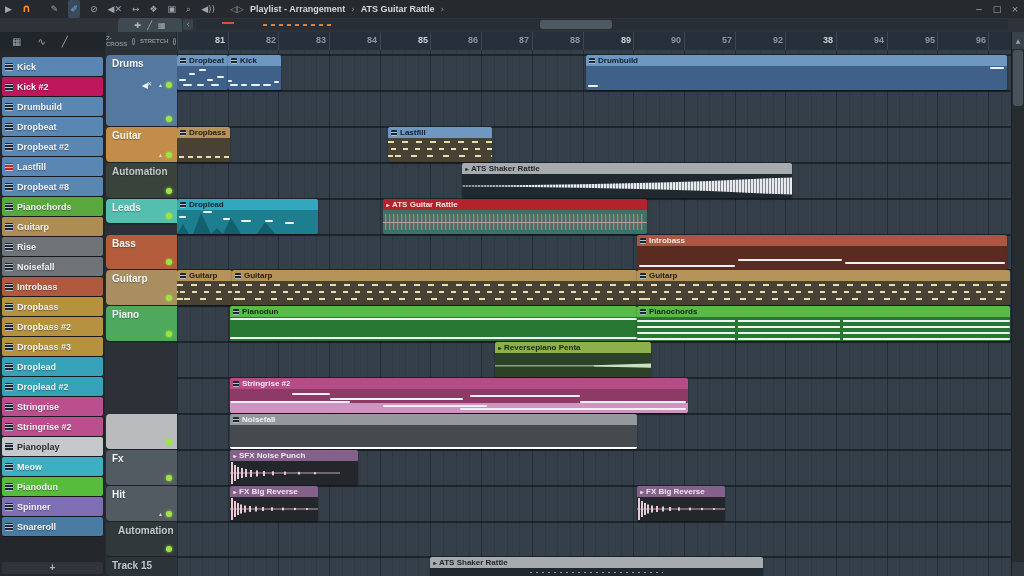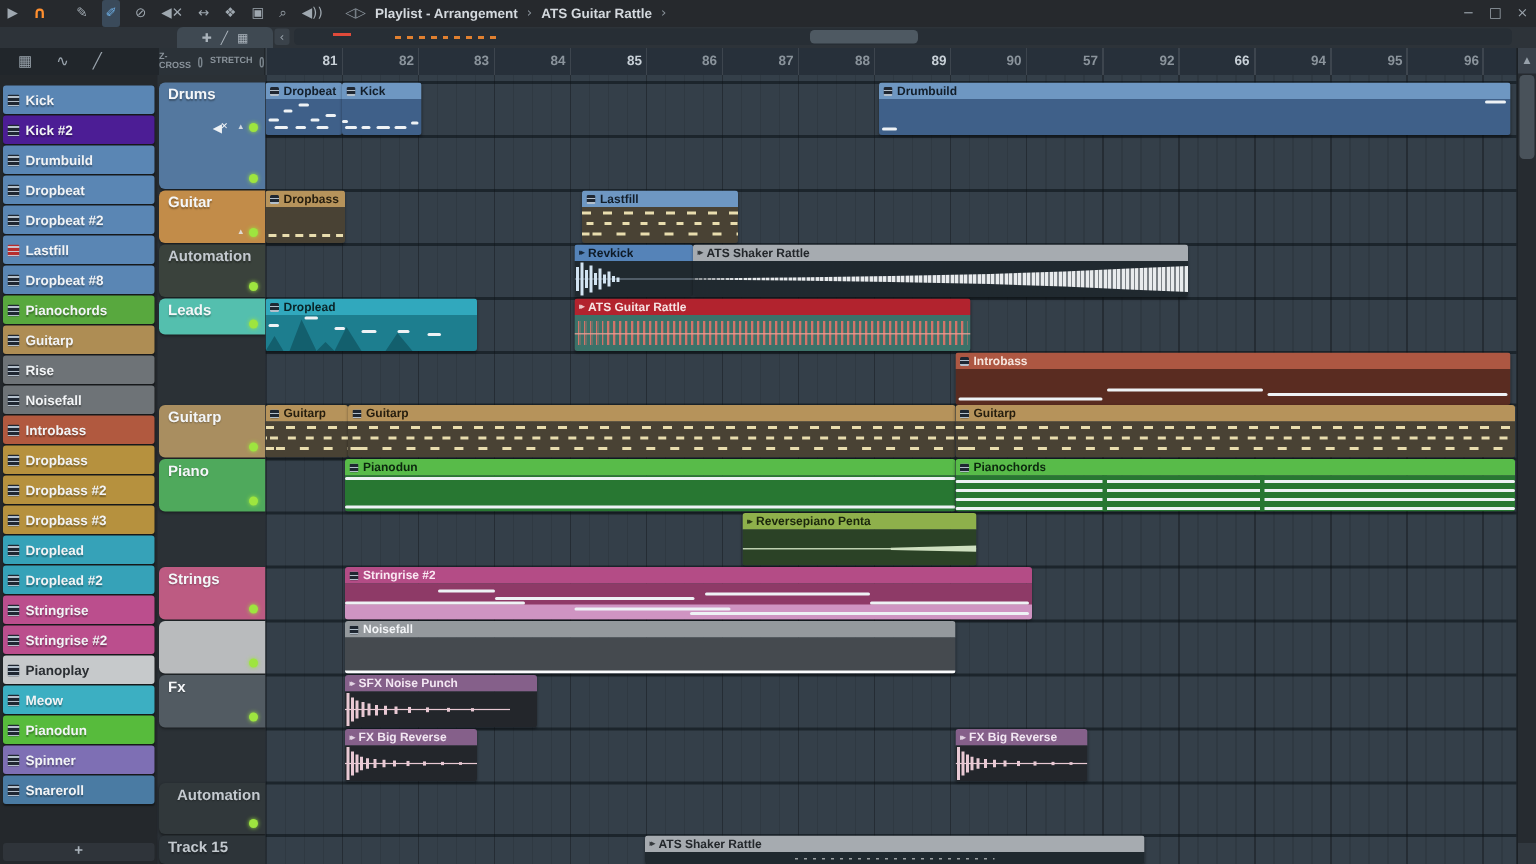--- a/index.html
+++ b/index.html
@@ -201,33 +201,33 @@
       <span style="left:144px">83</span>
       <span style="left:195px">84</span>
       <span class="maj" style="left:246px">85</span>
       <span style="left:296px">86</span>
       <span style="left:347px">87</span>
       <span style="left:398px">88</span>
       <span class="maj" style="left:449px">89</span>
       <span style="left:499px">90</span>
       <span style="left:550px">57</span>
       <span style="left:601px">92</span>
-      <span class="maj" style="left:651px">66</span>
+      <span class="maj" style="left:651px">38</span>
       <span style="left:702px">94</span>
       <span style="left:753px">95</span>
       <span style="left:804px">96</span>
     </div>
   </div>
 
   <div class="ppanel">
     <div class="prow" style="top:7px;background:#5a86b4">
         <span class="pic"></span>
         <span class="plabel">Kick</span>
       </div>
-    <div class="prow" style="top:27px;background:#4c1d95">
+    <div class="prow" style="top:27px;background:#be185d">
         <span class="pic"></span>
         <span class="plabel">Kick #2</span>
       </div>
     <div class="prow" style="top:47px;background:#5a86b4">
         <span class="pic"></span>
         <span class="plabel">Drumbuild</span>
       </div>
     <div class="prow" style="top:67px;background:#5a86b4">
         <span class="pic"></span>
         <span class="plabel">Dropbeat</span>
@@ -329,38 +329,43 @@
       <span class="led"></span>
     </div>
     <div class="thead" style="top:113px;height:35px;background:#3a423c">
       <span class="tname dim">Automation</span>
       <span class="led"></span>
     </div>
     <div class="thead" style="top:149px;height:24px;background:#54bfae">
       <span class="tname">Leads</span>
       <span class="led"></span>
     </div>
+    <div class="thead" style="top:185px;height:34px;background:#b25c3c">
+      <span class="tname">Bass</span>
+      <span class="led"></span>
+    </div>
     <div class="thead" style="top:220px;height:35px;background:#a98e60">
       <span class="tname">Guitarp</span>
       <span class="led"></span>
     </div>
     <div class="thead" style="top:256px;height:35px;background:#4fa95c">
       <span class="tname">Piano</span>
       <span class="led"></span>
     </div>
-    <div class="thead" style="top:328px;height:35px;background:#bd5b82">
-      <span class="tname">Strings</span>
-      <span class="led"></span>
-    </div>
     <div class="thead" style="top:364px;height:35px;background:#b9bbbd">
       <span class="tname dark">Noise</span>
       <span class="led"></span>
     </div>
     <div class="thead" style="top:400px;height:35px;background:#525b62">
       <span class="tname">Fx</span>
+      <span class="led"></span>
+    </div>
+    <div class="thead" style="top:436px;height:35px;background:#525b62">
+      <span class="tname">Hit</span>
+      <span class="tri ic">▴</span>
       <span class="led"></span>
     </div>
     <div class="thead" style="top:472px;height:34px;background:#31383b">
       <span class="tname dim" style="left:12px">Automation</span>
       <span class="led"></span>
     </div>
     <div class="thead" style="top:507px;height:19px;background:#2d3439">
       <span class="tname dim">Track 15</span>
     </div>
   </div>
@@ -434,41 +439,20 @@
     </div>
 
     <div class="clip t-lastfill" style="left:211px;top:77px;width:104px">
       <div class="hd">
           <span class="pic2"></span>
           <span class="clbl">Lastfill</span>
         </div>
       <div class="bd dash3"></div>
     </div>
 
-    <div class="clip t-revkick" style="left:206px;top:113px;width:79px">
-      <div class="hd">
-          <span class="aic ic">▸▸</span>
-          <span class="clbl">Revkick</span>
-        </div>
-      <div class="bd">
-        <svg class="wsvg" viewBox="0 0 79 24" preserveAspectRatio="none">
-          <rect x="0" y="11.5" width="79" height="1" fill="#9fb4c6" opacity=".5"></rect>
-          <rect x="1" y="4" width="2" height="16" fill="#d3e4f2"></rect>
-            <rect x="4" y="1" width="2" height="22" fill="#d3e4f2"></rect>
-          <rect x="7" y="6" width="2" height="12" fill="#d3e4f2"></rect>
-            <rect x="10" y="3" width="2" height="18" fill="#d3e4f2"></rect>
-          <rect x="13" y="8" width="2" height="8" fill="#d3e4f2"></rect>
-            <rect x="16" y="5" width="2" height="14" fill="#d3e4f2"></rect>
-          <rect x="19" y="9" width="2" height="6" fill="#d3e4f2"></rect>
-            <rect x="22" y="7" width="2" height="10" fill="#d3e4f2"></rect>
-          <rect x="25" y="10" width="2" height="4" fill="#d3e4f2"></rect>
-            <rect x="28" y="11" width="2" height="3" fill="#d3e4f2"></rect>
-        </svg>
-      </div>
-    </div>
 
     <div class="clip t-shaker" style="left:285px;top:113px;width:330px">
       <div class="hd">
           <span class="aic ic">▸▸</span>
           <span class="clbl">ATS Shaker Rattle</span>
         </div>
       <div class="bd stripes">
         <svg class="wsvg" viewBox="0 0 100 24" preserveAspectRatio="none">
           <polygon fill="rgba(250,252,254,.92)" points="0,11.6 20,11 40,10 60,8.6 75,7 88,5 100,3.4 100,20.6 88,19 75,17 60,15.4 40,14 20,13 0,12.4"></polygon>
         </svg>

